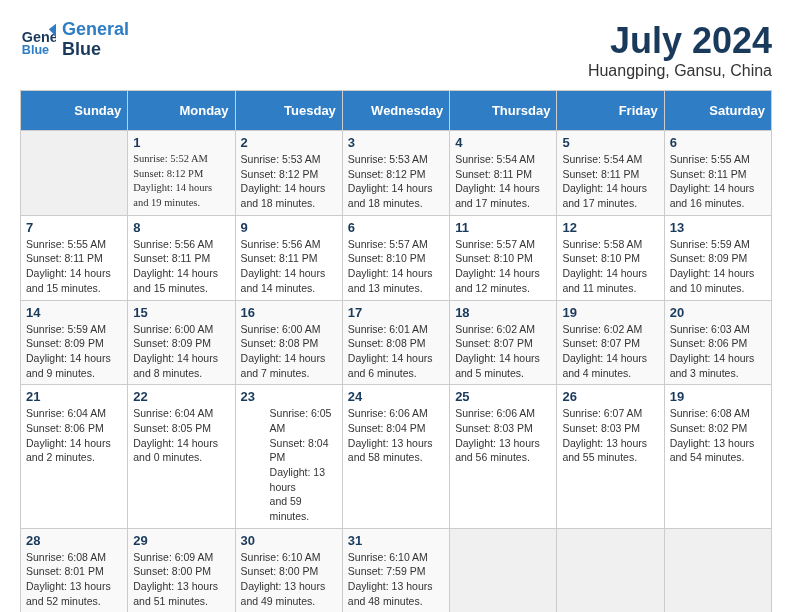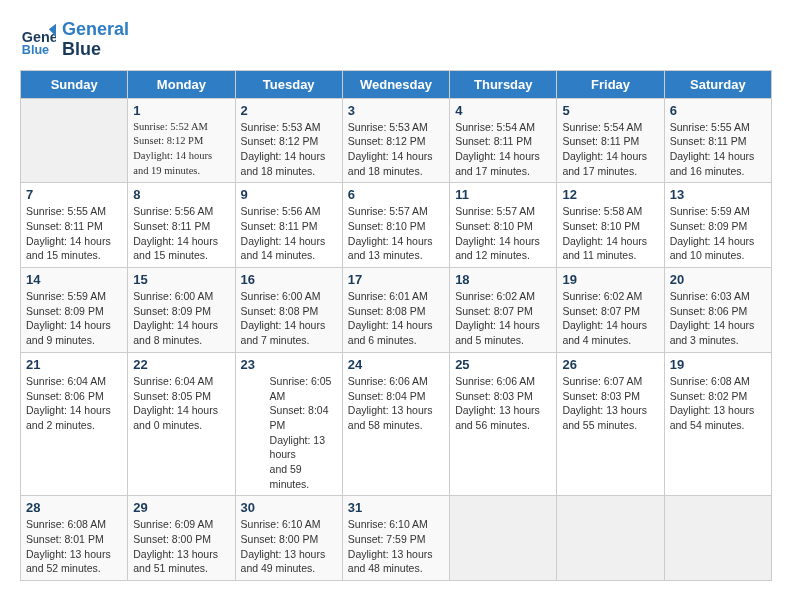--- a/index.html
+++ b/index.html
@@ -47,22 +47,22 @@
       color: #333;
     }
     table {
       width: 100%;
       border-collapse: collapse;
       font-size: 11px;
     }
     thead tr th {
       background-color: #2e7dc5;
       color: #fff;
-      text-align: center;
-      padding: 6px 6px;
+      text-align: right;
+      padding: 12px 6px;
       font-size: 13px;
       font-weight: bold;
       border: 1px solid #ccc;
     }
     tbody tr td {
       border: 1px solid #ccc;
       vertical-align: top;
       padding: 4px 5px;
       width: calc(100% / 7);
       min-height: 80px;
@@ -98,20 +98,24 @@
       <text x="2" y="22" font-size="16" font-weight="bold" fill="#1a3a5c">General</text>
       <text x="2" y="36" font-size="14" font-weight="bold" fill="#2e7dc5">Blue</text>
       <polygon points="32,8 40,2 40,16" fill="#2e7dc5"></polygon>
     </svg>
     <div>
       <div class="logo-text">
         <span>General</span><br><span style="color:#1a3a5c">Blue</span>
       </div>
     </div>
   </div>
+  <div class="title-area">
+    <div class="month-title">July 2024</div>
+    <div class="location-title">Huangping, Gansu, China</div>
+  </div>
 </div>
 
 <table>
   <thead>
     <tr>
     <th>Sunday</th>
         <th>Monday</th>
         <th>Tuesday</th>
         <th>Wednesday</th>
         <th>Thursday</th>

